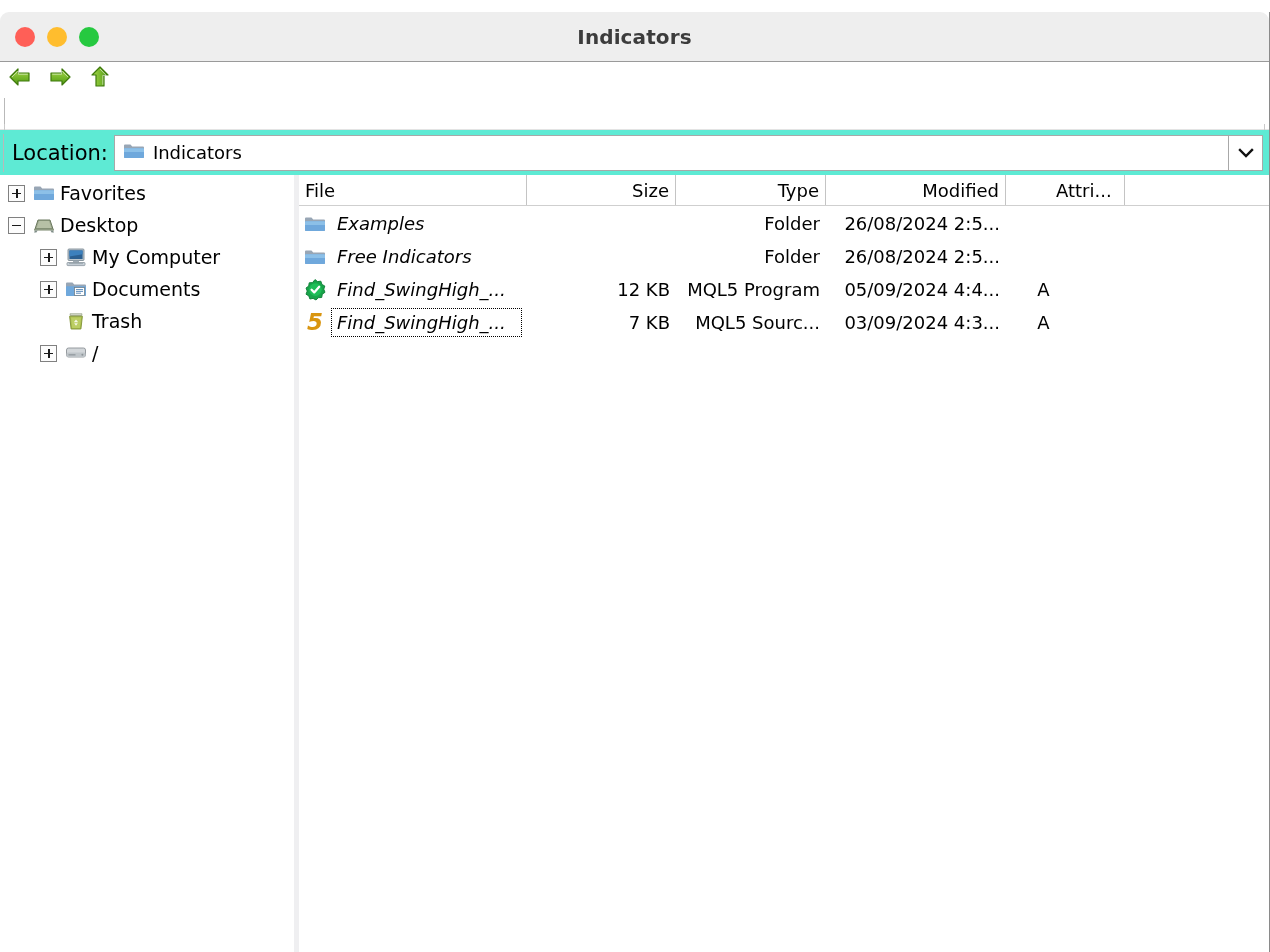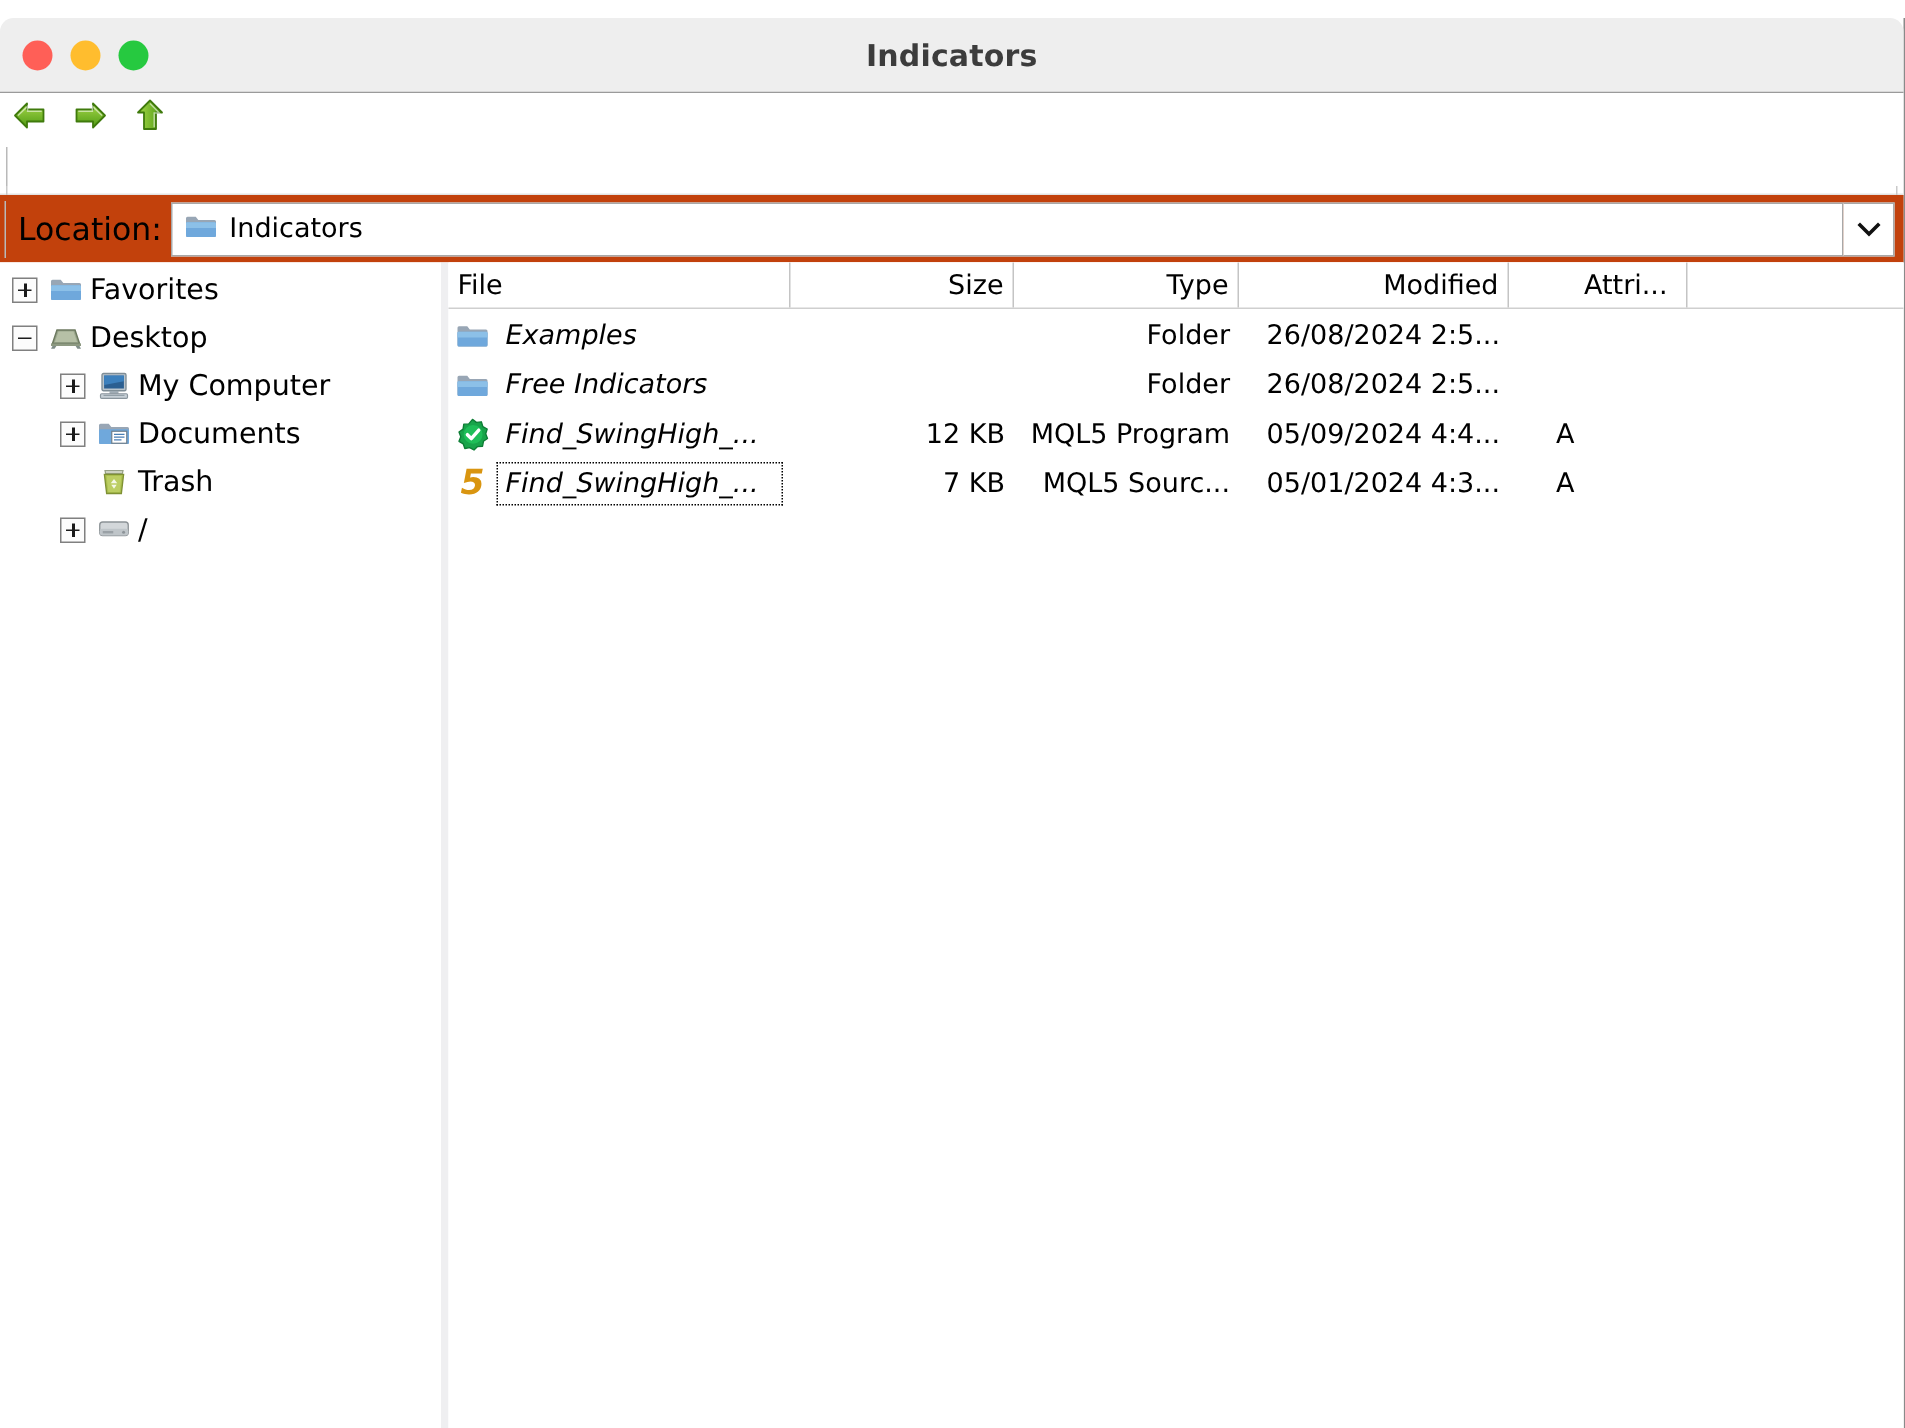--- a/index.html
+++ b/index.html
@@ -115,21 +115,21 @@
     width: 1px; height: 6px;
     background: #c9c9c9;
   }
 
   
   #locationbar {
     flex: 0 0 45px;
     height: 45px;
     display: flex;
     align-items: center;
-    background: #c2410c;
+    background: #5eead4;
     box-sizing: border-box;
     padding-left: 3px;
   }
   #location-label {
     font-size: 21px;
     color: #000000;
     padding: 0 6px 0 8px;
     white-space: nowrap;
     border-left: 1px solid #b9b9b9;
     line-height: 38px;
@@ -570,20 +570,20 @@
           <div class="fcell col-file name">
             <span class="ficon">
               <span class="mql5-glyph">5</span>
             </span>
             <span class="nametext-wrap">
               <span class="nametext">Find_SwingHigh_...</span>
             </span>
           </div>
           <div class="fcell col-size right">7 KB</div>
           <div class="fcell col-type right">MQL5 Sourc...</div>
-          <div class="fcell col-mod right">05/01/2024 4:3...</div>
+          <div class="fcell col-mod right">03/09/2024 4:3...</div>
           <div class="fcell col-attr center">A</div>
         </div>
 
       </div>
     </div>
   </div>
 </div>
 
 </body></html>

